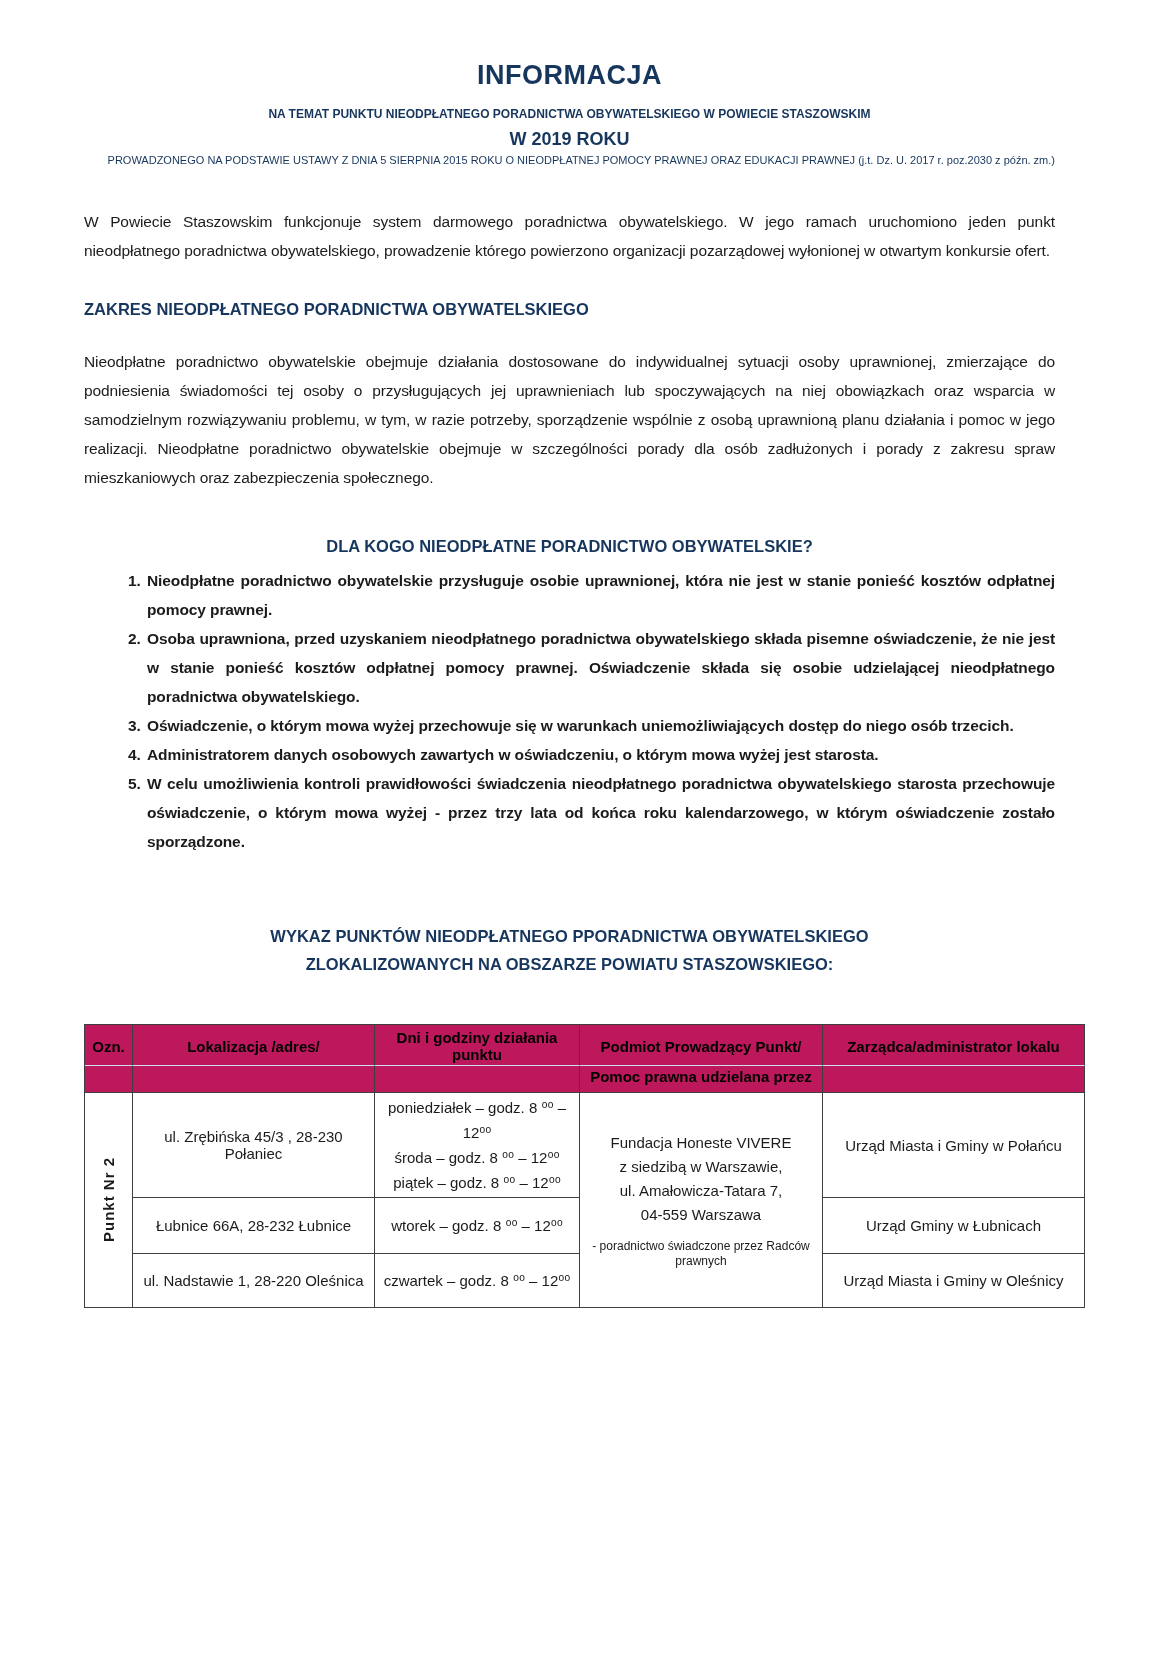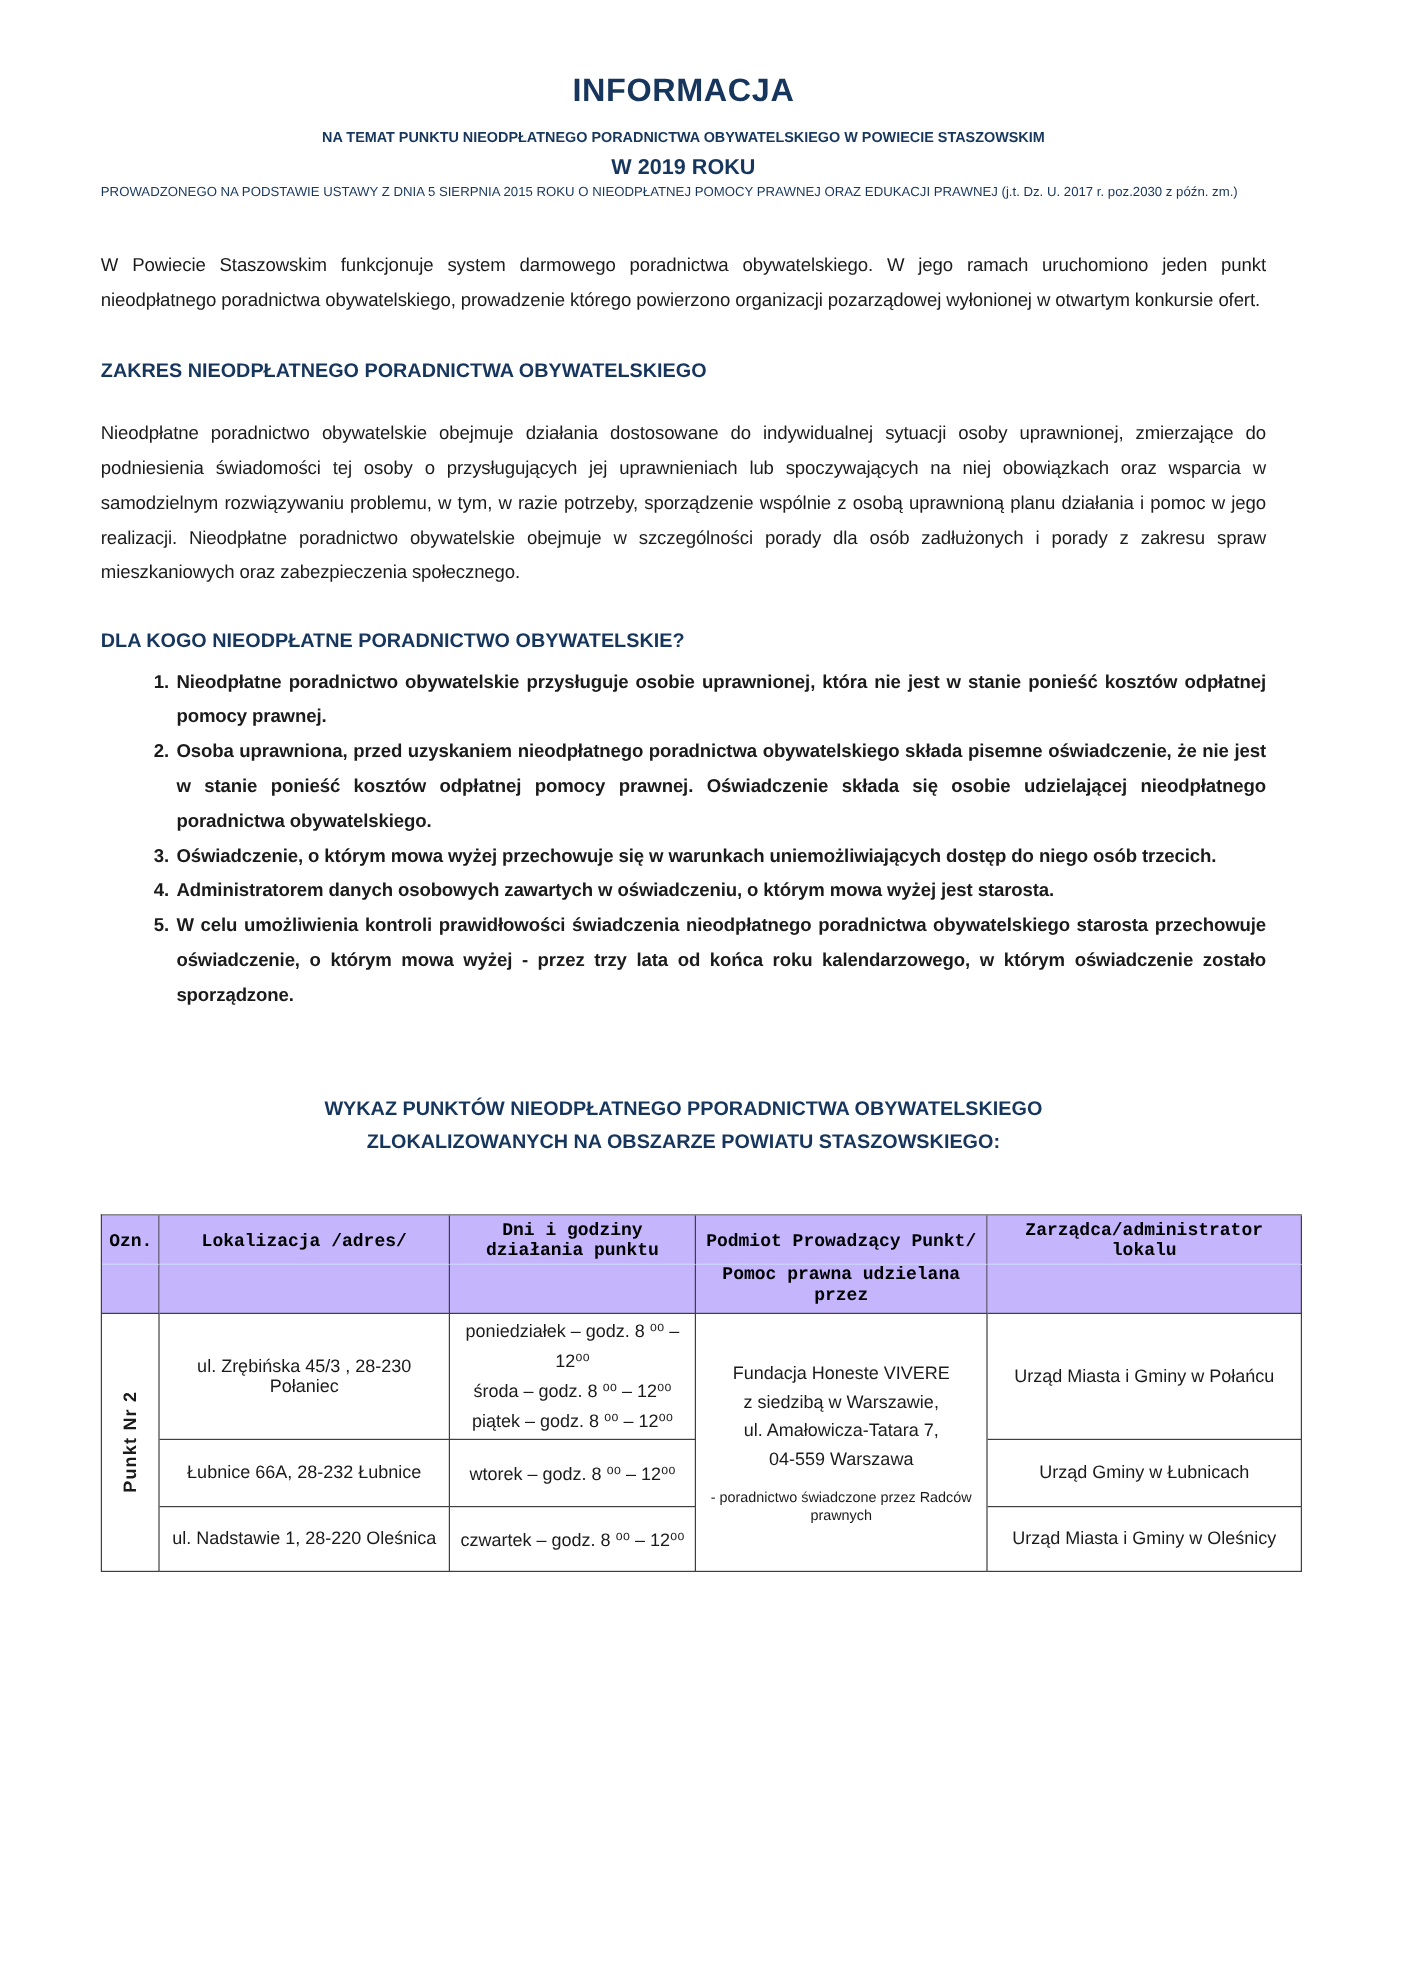--- a/index.html
+++ b/index.html
@@ -18,37 +18,37 @@
   }
   .doc-subtitle {
     text-align: center; color: #17365D; font-weight: bold;
     font-size: 12px; line-height: 26px; margin: 0;
   }
   .doc-year {
     text-align: center; color: #17365D; font-weight: bold;
     font-size: 18px; line-height: 24px; margin: 0;
   }
   .doc-legal {
-    text-align: left; color: #17365D; font-size: 11px;
+    text-align: right; color: #17365D; font-size: 11px;
     line-height: 14px; margin: 2px 0 0 0;
   }
 
   
   .para {
     font-size: 15.5px; line-height: 29px; text-align: justify;
     letter-spacing: -0.1px; margin: 0;
   }
   .intro { margin-top: 40px; }
   .section-heading {
     color: #17365D; font-weight: bold; font-size: 16.5px;
     margin: 0; line-height: 20px;
   }
   .h-zakres { margin-top: 34px; }
   .scope-para { margin-top: 28px; }
-  .h-dlakogo { margin-top: 32px; }
+  .h-dlakogo { margin-top: 44px; text-align: center; }
 
   ol.elig-list {
     margin: 10px 0 0 0; padding-left: 61px;
     font-size: 15.5px; line-height: 29px;
   }
   ol.elig-list li { text-align: justify; letter-spacing: -0.1px; padding-left: 2px; font-weight: bold; }
 
   
   .points-heading {
     margin-top: 66px; text-align: center; color: #17365D;
@@ -61,21 +61,21 @@
     border-collapse: separate; border-spacing: 0;
     border-top: 1px solid #3f3f3f; border-left: 1px solid #3f3f3f;
     font-size: 15px;
   }
   table.points-table th, table.points-table td {
     border-right: 1px solid #3f3f3f; border-bottom: 1px solid #3f3f3f;
     text-align: center; vertical-align: middle; padding: 2px 6px;
     overflow: hidden;
   }
   table.points-table thead th {
-    background: #c4b5fd; color: #000; font-weight: bold; font-size: 15px; font-family: Liberation Mono, monospace;
+    background: #be185d; color: #000; font-weight: bold; font-size: 15px;
   }
   tr.hdr-row1 th { height: 26px; border-bottom: 1px solid #cdddf2; padding-top: 4px; }
   tr.hdr-row2 th { height: 20px; padding-top: 0; padding-bottom: 6px; }
   tr.body-row1 { height: 76px; }
   tr.body-row2 { height: 56px; }
   tr.body-row3 { height: 54px; }
 
   td.point-cell { width: 48px; }
   .vertical-label {
     writing-mode: vertical-rl; transform: rotate(180deg);

